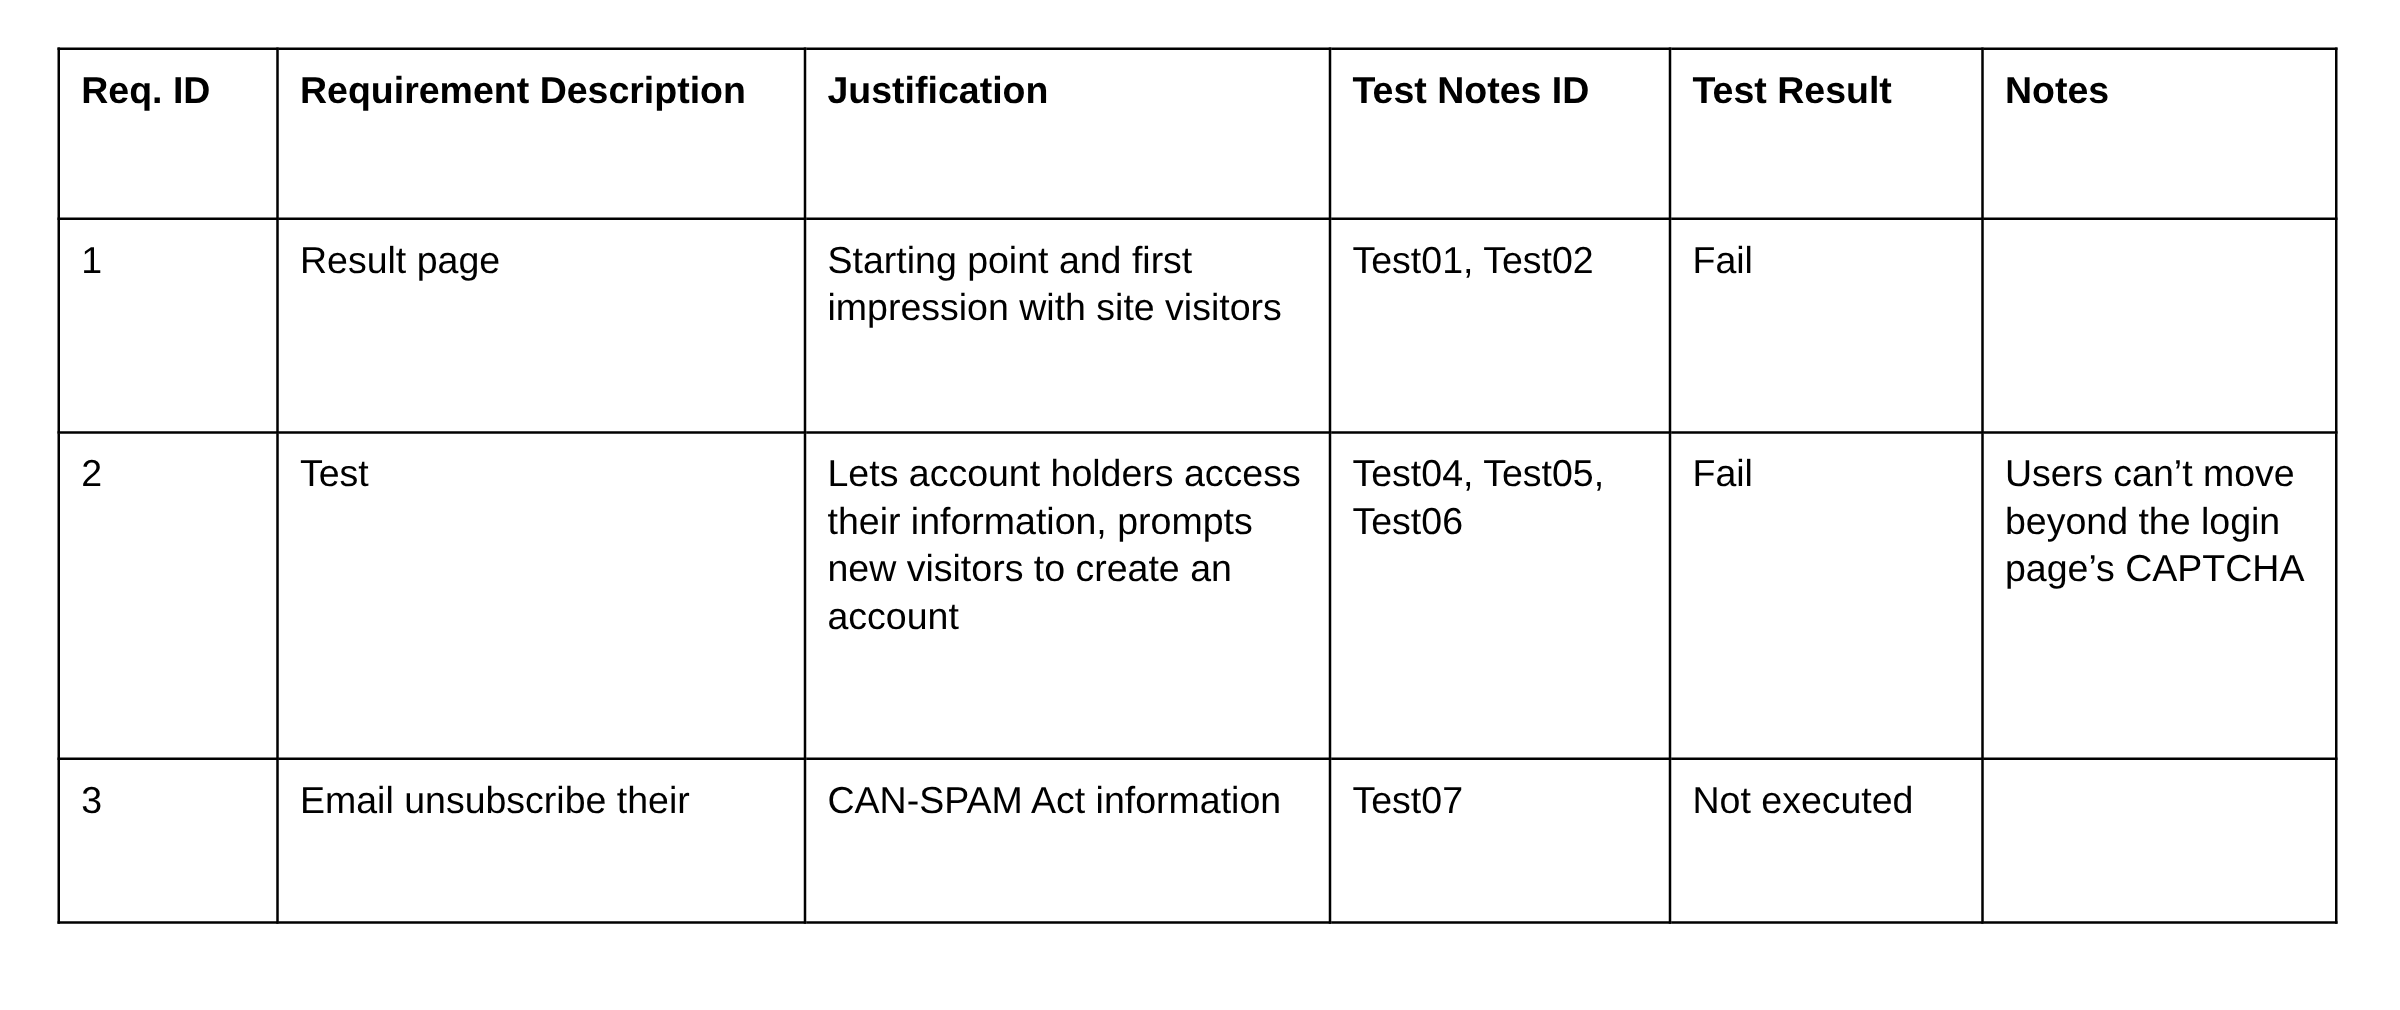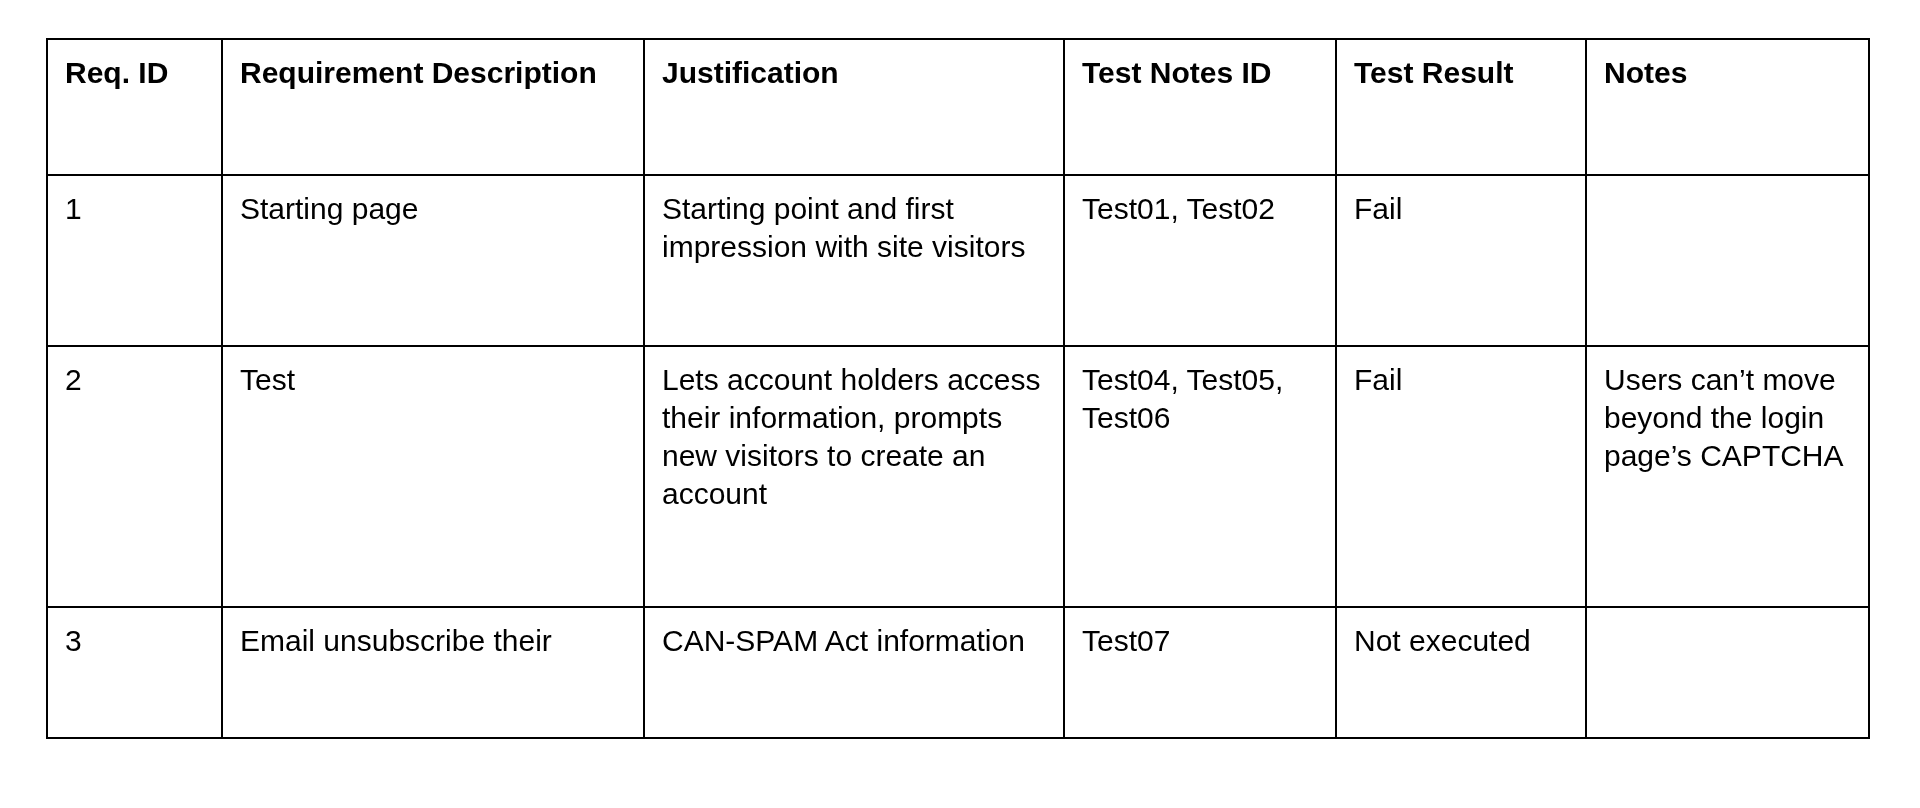--- a/index.html
+++ b/index.html
@@ -90,21 +90,21 @@
         <th>Justification</th>
         <th>Test Notes ID</th>
         <th>Test Result</th>
         <th>Notes</th>
       </tr>
     </thead>
 
     <tbody>
       <tr class="row-r1">
         <td>1</td>
-        <td>Starting page</td>
+        <td>Result page</td>
         <td>Starting point and first impression with site visitors</td>
         <td>Test01, Test02</td>
         <td>Fail</td>
         <td class="cell-empty"></td>
       </tr>
 
       <tr class="row-r2">
         <td>2</td>
         <td>Test</td>
         <td>Lets account holders access their information, prompts new visitors to create an account</td>

